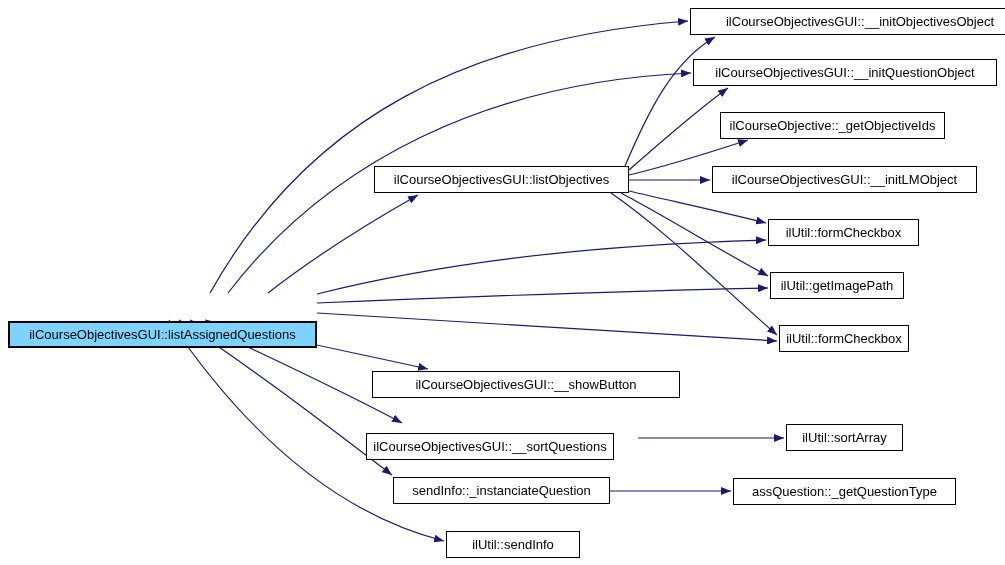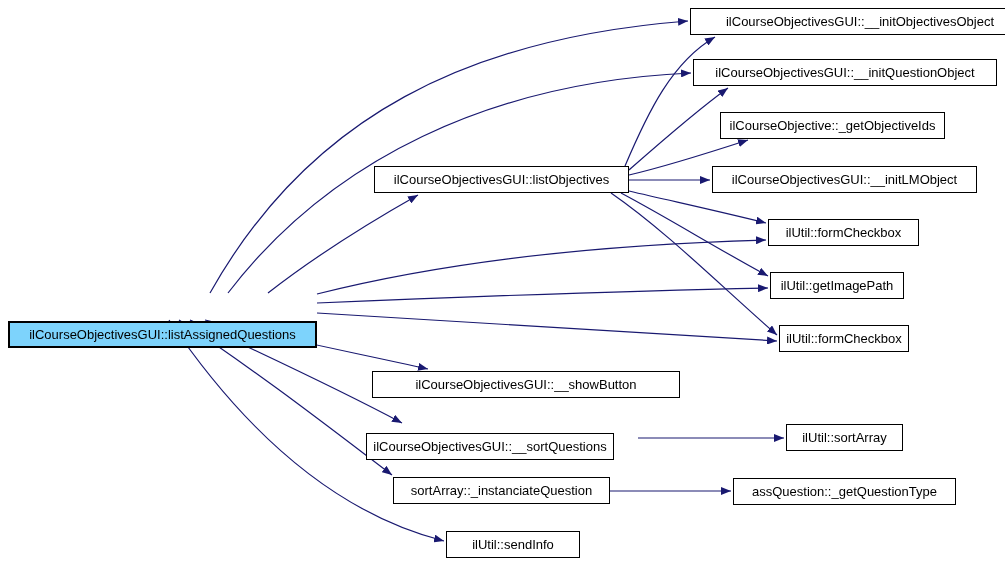--- a/index.html
+++ b/index.html
@@ -64,18 +64,18 @@
   <div class="node n-b">ilCourseObjectivesGUI::listObjectives</div>
   <div class="node n-c">ilCourseObjectivesGUI::__initObjectivesObject</div>
   <div class="node n-d">ilCourseObjectivesGUI::__initQuestionObject</div>
   <div class="node n-e">ilCourseObjective::_getObjectiveIds</div>
   <div class="node n-f">ilCourseObjectivesGUI::__initLMObject</div>
   <div class="node n-g">ilUtil::formCheckbox</div>
   <div class="node n-h">ilUtil::getImagePath</div>
   <div class="node n-i">ilUtil::formCheckbox</div>
   <div class="node n-j">ilCourseObjectivesGUI::__showButton</div>
   <div class="node n-k">ilCourseObjectivesGUI::__sortQuestions</div>
-  <div class="node n-l">sortArray::_instanciateQuestion</div>
+  <div class="node n-l">sendInfo::_instanciateQuestion</div>
   <div class="node n-m">ilUtil::sendInfo</div>
   <div class="node n-n">ilUtil::sortArray</div>
   <div class="node n-o">assQuestion::_getQuestionType</div>
 
 </div>
 
 </body></html>

